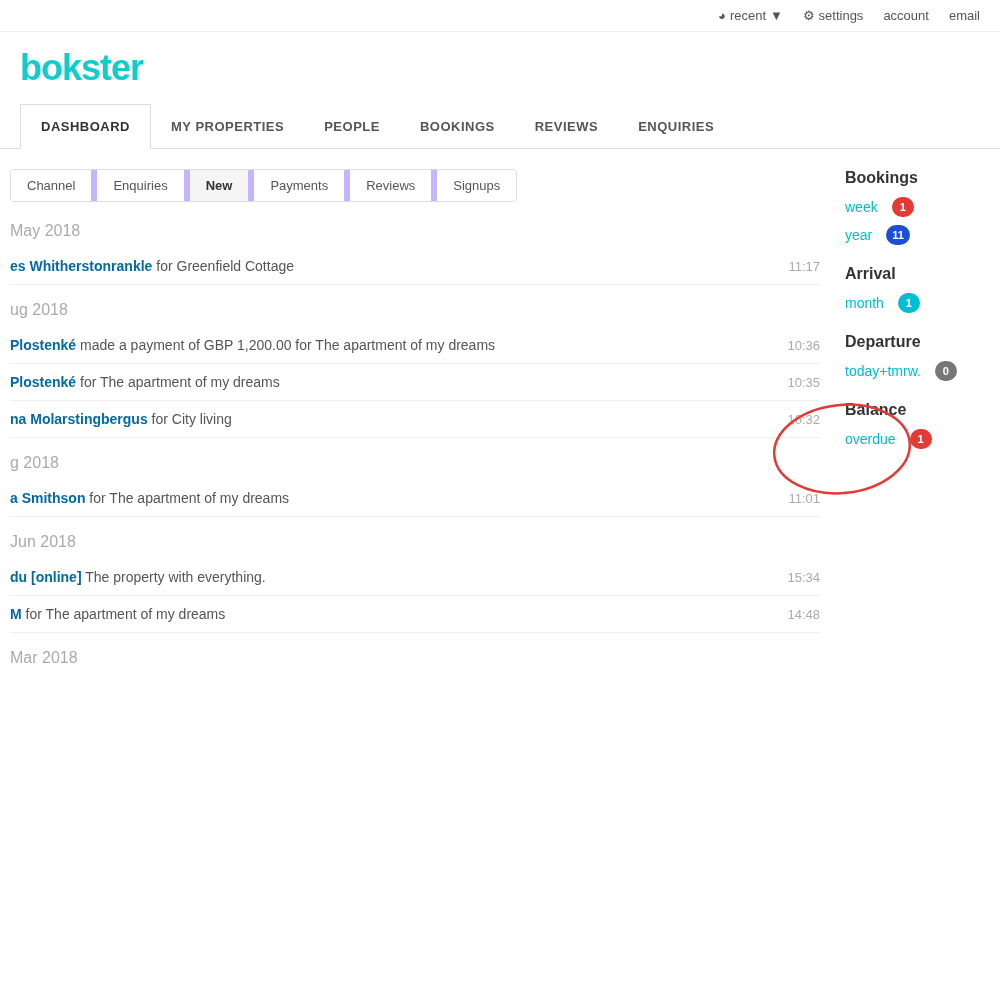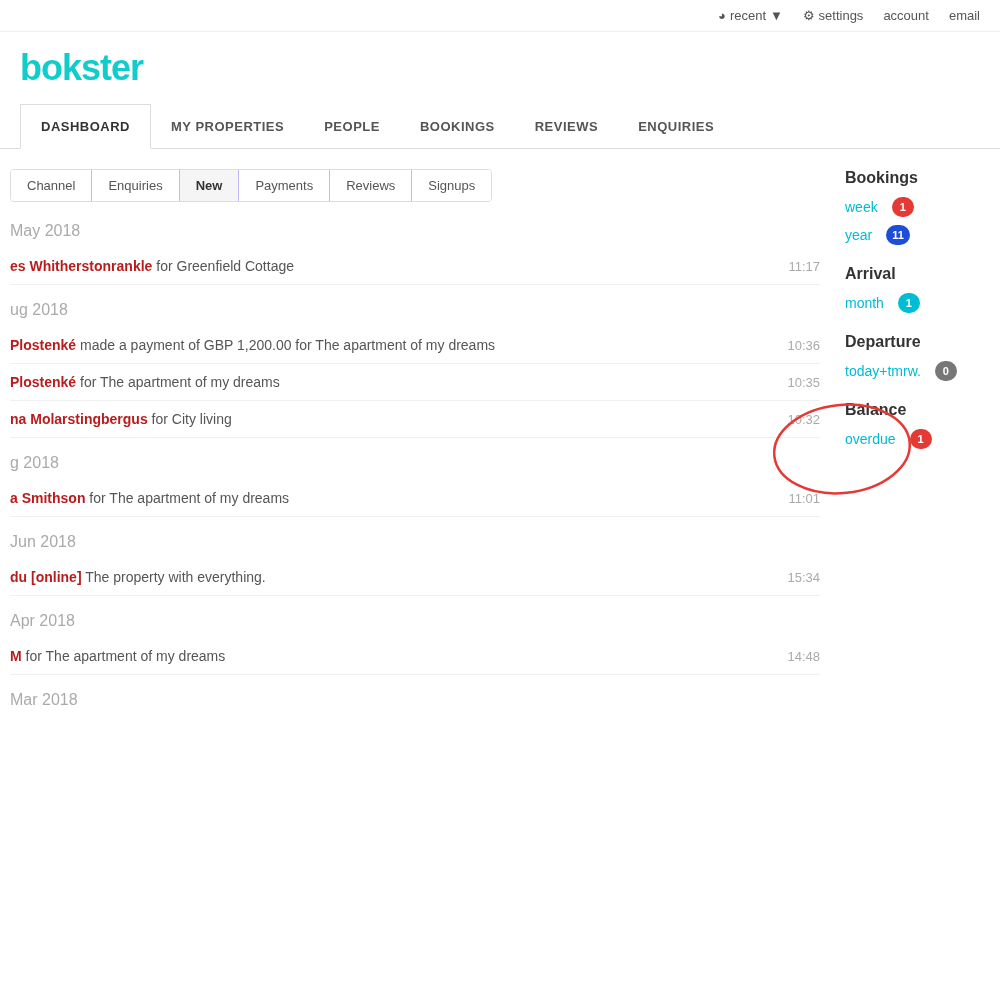--- a/index.html
+++ b/index.html
@@ -21,30 +21,30 @@
     .main-nav a.active { border: 1px solid #ddd; border-bottom: 1px solid #fff; margin-bottom: -1px; color: #333; }
 
     
     .content-wrapper { display: flex; padding: 0; }
 
     
     .main-content { flex: 1; padding: 20px 20px 20px 10px; min-width: 0; }
 
     
     .sub-tabs { display: flex; gap: 0; margin-bottom: 20px; border: 1px solid #ddd; border-radius: 4px; overflow: hidden; width: fit-content; }
-    .sub-tabs a { display: inline-block; padding: 8px 16px; font-size: 13px; color: #555; text-decoration: none; border-right: 1px solid #c4b5fd; background: #fff; }
+    .sub-tabs a { display: inline-block; padding: 8px 16px; font-size: 13px; color: #555; text-decoration: none; border-right: 6px solid #c4b5fd; background: #fff; }
     .sub-tabs a:last-child { border-right: none; }
     .sub-tabs a.active { background: #f5f5f5; color: #333; font-weight: 600; }
 
     
     .date-header { font-size: 16px; color: #aaa; margin: 16px 0 8px 0; font-weight: normal; }
     .activity-item { display: flex; justify-content: space-between; align-items: center; padding: 10px 0; border-bottom: 1px solid #f0f0f0; }
     .activity-item:last-child { border-bottom: none; }
     .activity-text { font-size: 14px; color: #555; }
-    .activity-text .name { color: #b91c1c; font-weight: 600; cursor: pointer; }
+    .activity-text .name { color: #0369a1; font-weight: 600; cursor: pointer; }
     .activity-time { color: #aaa; font-size: 13px; white-space: nowrap; margin-left: 20px; }
 
     
     .right-sidebar { width: 160px; padding: 20px 15px 20px 5px; flex-shrink: 0; }
     .sidebar-section { margin-bottom: 20px; }
     .sidebar-section-title { font-size: 16px; font-weight: 700; color: #333; margin-bottom: 10px; }
     .sidebar-link { display: flex; align-items: center; gap: 14px; margin-bottom: 8px; cursor: pointer; }
     .sidebar-link .link-text { color: #00bcd4; font-size: 14px; }
     .badge { display: inline-flex; align-items: center; justify-content: center; border-radius: 12px; font-size: 11px; font-weight: bold; min-width: 22px; height: 20px; padding: 0 6px; }
     .badge-red { background: #e53935; color: #fff; }
@@ -142,21 +142,20 @@
 
     <div class="date-header">Jun 2018</div>
     <div class="activity-item">
       <div class="activity-text">
         <span class="name">du [online]</span>
         <span> The property with everything.</span>
       </div>
       <span class="activity-time">15:34</span>
     </div>
 
-    <div class="date-header">Apr 2018</div>
     <div class="activity-item">
       <div class="activity-text">
         <span class="name">M</span>
         <span> for The apartment of my dreams</span>
       </div>
       <span class="activity-time">14:48</span>
     </div>
 
     <div class="date-header">Mar 2018</div>
 

